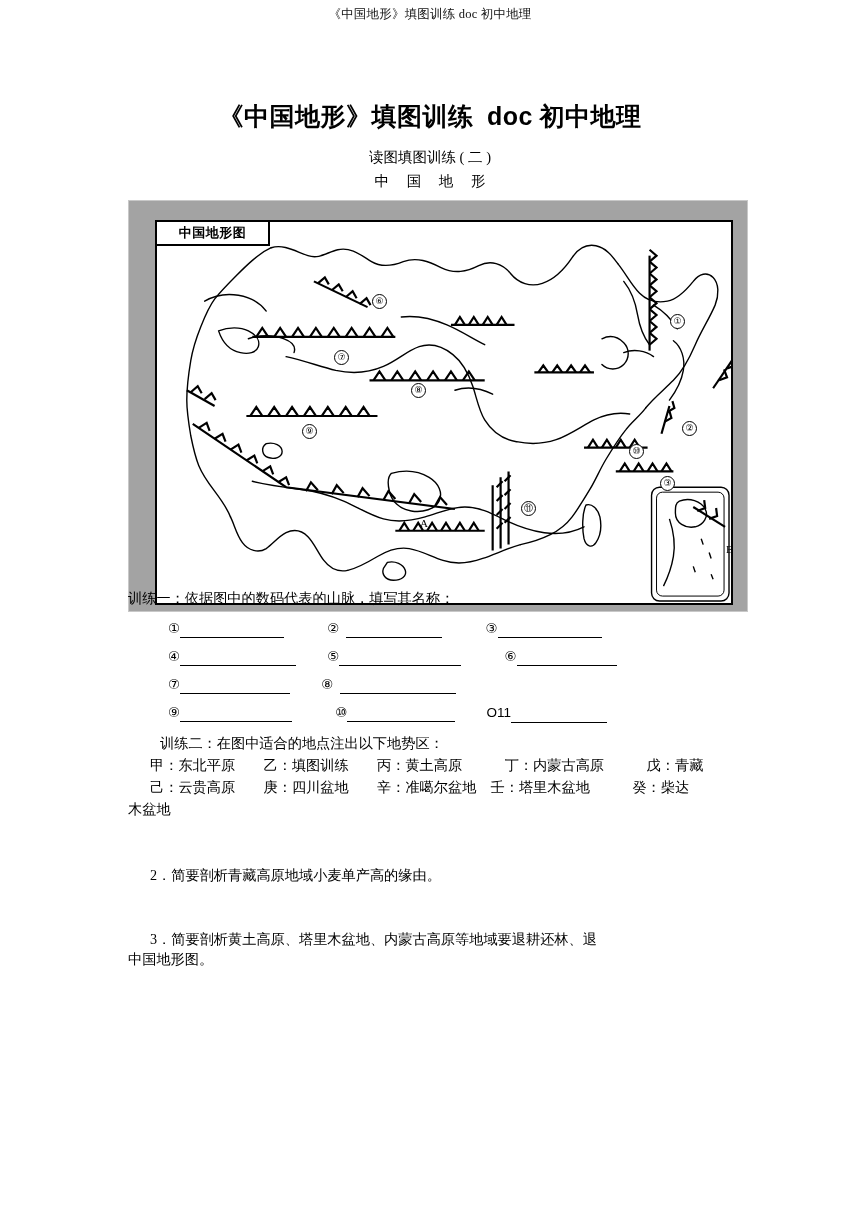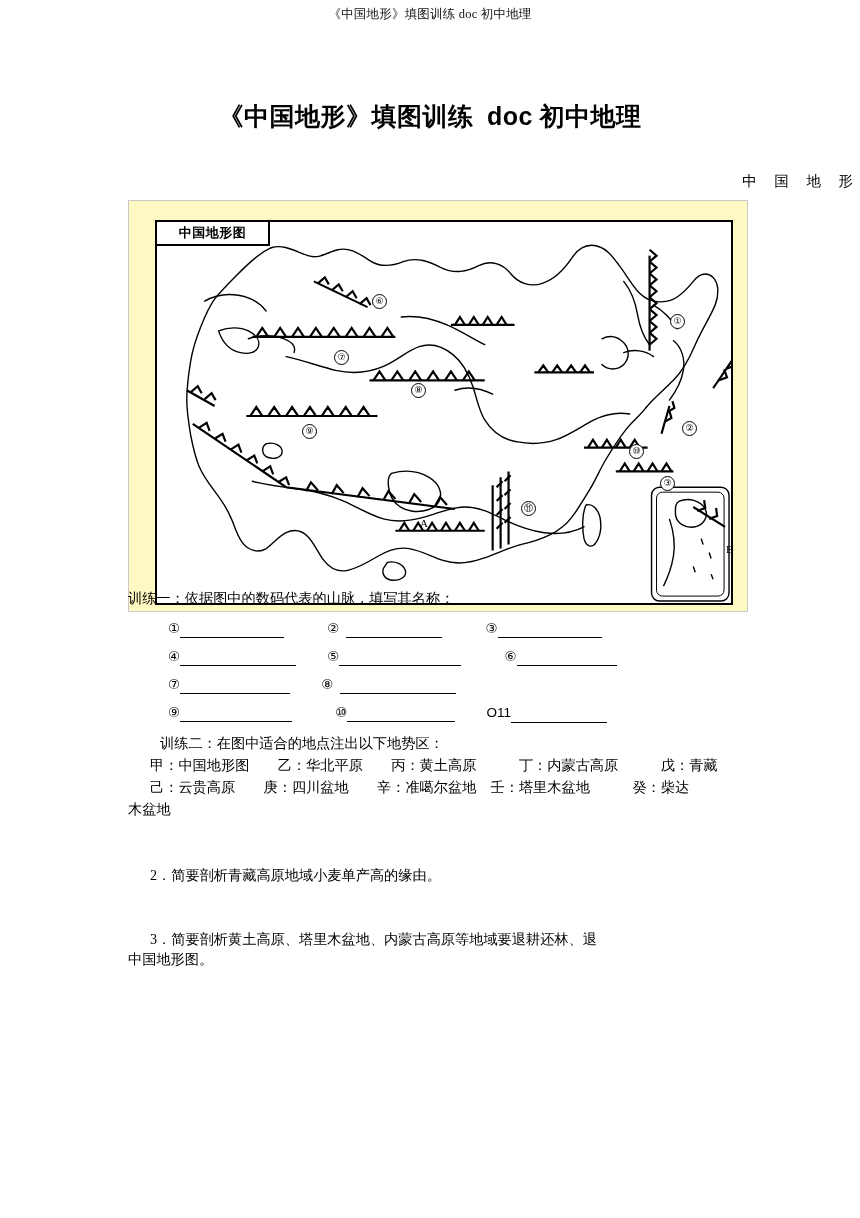--- a/index.html
+++ b/index.html
@@ -54,36 +54,36 @@
     left: 0;
     width: 860px;
     text-align: center;
     font-size: 14.5px;
   }
   .sub-title2 {
     position: absolute;
     top: 172px;
     left: 0;
     width: 860px;
-    text-align: right;
+    text-align: center;
     font-size: 14.5px;
     letter-spacing: 7px;
     text-indent: 7px;
   }
 
   
   .map-outer {
     position: absolute;
     left: 128px;
     top: 200px;
     width: 620px;
     height: 412px;
     border: 1px solid #c8c8c8;
     box-sizing: border-box;
-    background: #fef9c3;
+    background: #a3a3a3;
   }
   .map-inner {
     position: absolute;
     left: 26px;
     top: 19px;
     width: 578px;
     height: 385px;
     border: 2px solid #000;
     box-sizing: border-box;
     background: #fff;
@@ -182,20 +182,21 @@
 </head>
 <body>
 
 <div class="page">
 
   <div class="doc-header">《中国地形》填图训练 doc 初中地理</div>
 
   <div class="main-title">
     <span>《中国地形》填图训练</span><span>&nbsp;&nbsp;</span><span class="doc-word">doc</span><span>&nbsp;</span><span>初中地理</span>
   </div>
+  <div class="sub-title">读图填图训练 ( 二 )</div>
   <div class="sub-title2">中 国 地 形</div>
 
   <div class="map-outer">
     <div class="map-inner">
 
       <div class="map-legend-box">中国地形图</div>
 
       <svg class="map-svg" viewBox="0 0 578 385" preserveAspectRatio="none">
         <defs>
           
@@ -387,21 +388,21 @@
 
     <p class="p blank-row indent1">
       <span class="fill-item"><span class="fill-num">⑨</span><span class="fill-line" style="width:112px;"></span></span>
       <span class="gap-lg"></span>
       <span class="fill-item"><span class="fill-num">⑩</span><span class="fill-line" style="width:108px;"></span></span>
       <span class="gap-md"></span>
       <span class="fill-item"><span class="fill-num latin">O11</span><span class="fill-line" style="width:96px;"></span></span>
     </p>
 
     <p class="p row-sect">训练二：在图中适合的地点注出以下地势区：</p>
-    <p class="p indent2">甲：中国地形图　　乙：华北平原　　丙：黄土高原　　　丁：内蒙古高原　　　戊：青藏</p>
+    <p class="p indent2">甲：东北平原　　乙：填图训练　　丙：黄土高原　　　丁：内蒙古高原　　　戊：青藏</p>
     <p class="p indent2">己：云贵高原　　庚：四川盆地　　辛：准噶尔盆地　壬：塔里木盆地　　　癸：柴达</p>
     <p class="p">木盆地</p>
 
     <div class="spacer-44"></div>
     <p class="p q-line indent2">2．简要剖析青藏高原地域小麦单产高的缘由。</p>
     <div class="spacer-44"></div>
     <p class="p q-line indent2">3．简要剖析黄土高原、塔里木盆地、内蒙古高原等地域要退耕还林、退</p>
     <p class="p q-line">中国地形图。</p>
   </div>
 

